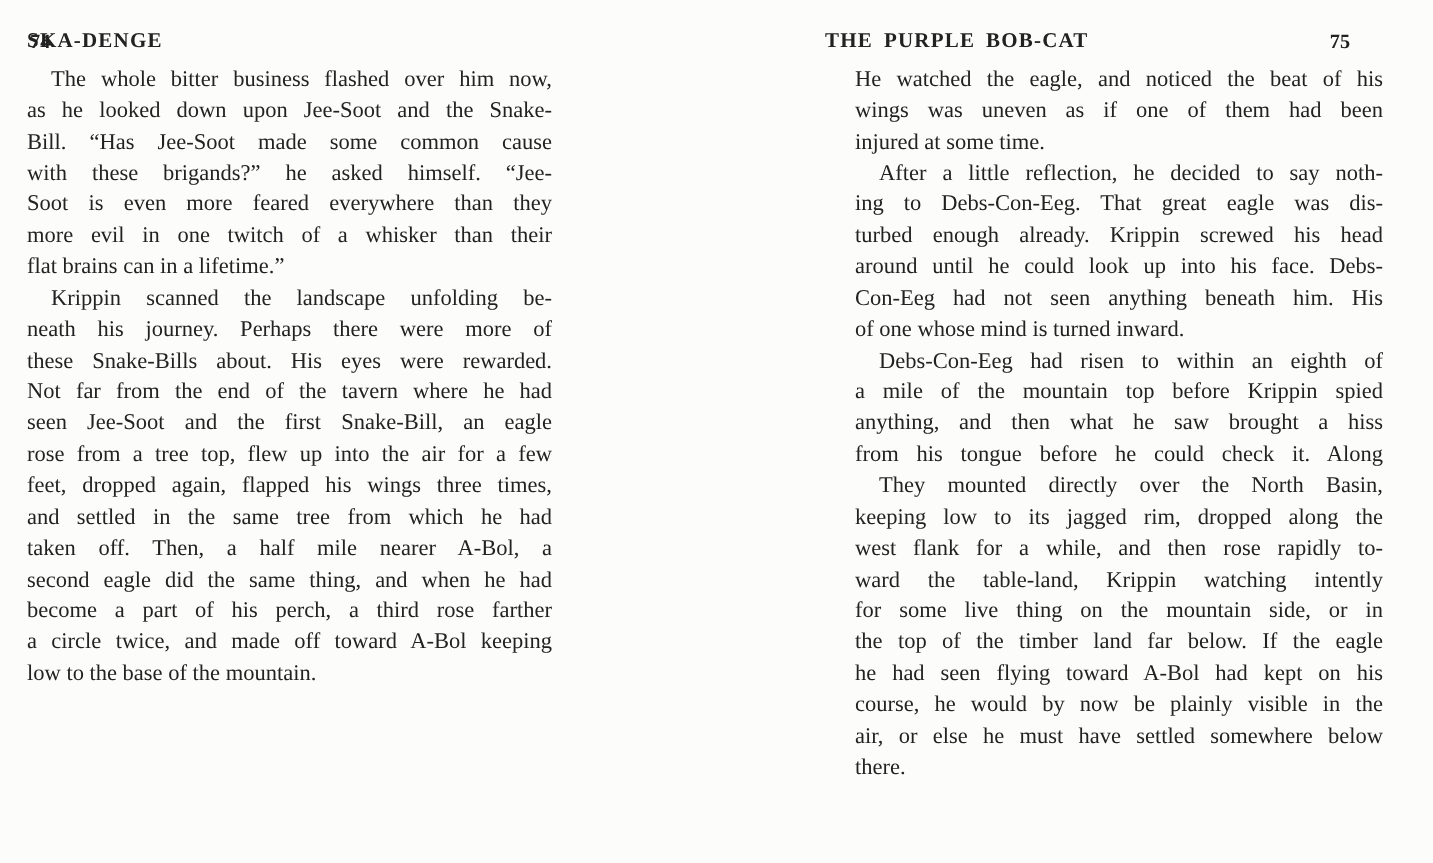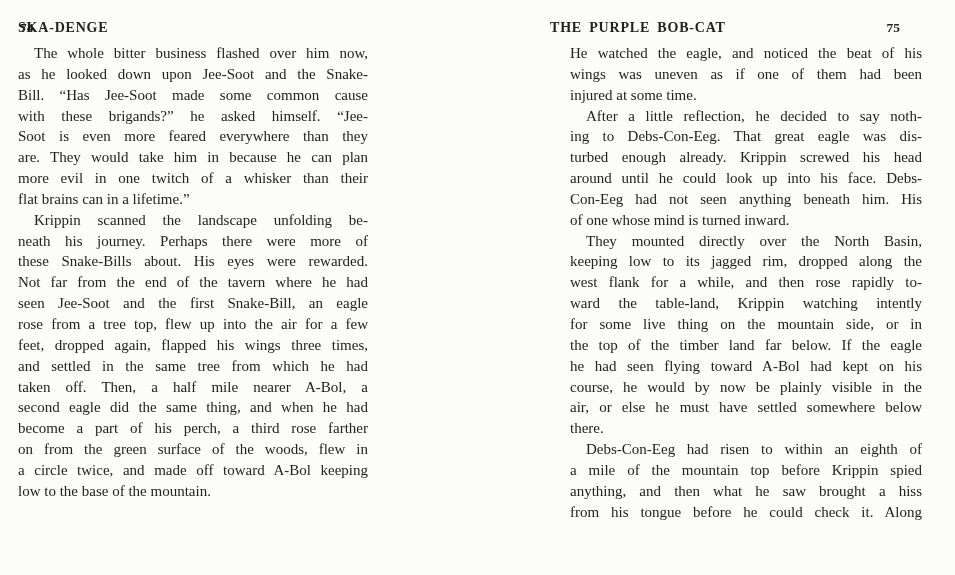--- a/index.html
+++ b/index.html
@@ -75,37 +75,35 @@
       <span class="folio">74</span>
       <span class="running-title">SKA-DENGE</span>
     </header>
     <div class="body-text">
         <div class="paragraph">
           <div class="line indent">The whole bitter business flashed over him now,</div>
           <div class="line">as he looked down upon Jee-Soot and the Snake-</div>
           <div class="line">Bill.  “Has Jee-Soot made some common cause</div>
           <div class="line">with these brigands?” he asked himself.  “Jee-</div>
           <div class="line">Soot is even more feared everywhere than they</div>
-          <div class="line">are.  They would take him in because he can plan</div>
           <div class="line">more evil in one twitch of a whisker than their</div>
           <div class="line last">flat brains can in a lifetime.”</div>
         </div>
         <div class="paragraph">
           <div class="line indent">Krippin scanned the landscape unfolding be-</div>
           <div class="line">neath his journey.  Perhaps there were more of</div>
           <div class="line">these Snake-Bills about.  His eyes were rewarded.</div>
           <div class="line">Not far from the end of the tavern where he had</div>
           <div class="line">seen Jee-Soot and the first Snake-Bill, an eagle</div>
           <div class="line">rose from a tree top, flew up into the air for a few</div>
           <div class="line">feet, dropped again, flapped his wings three times,</div>
           <div class="line">and settled in the same tree from which he had</div>
           <div class="line">taken off.  Then, a half mile nearer A-Bol, a</div>
           <div class="line">second eagle did the same thing, and when he had</div>
           <div class="line">become a part of his perch, a third rose farther</div>
-          <div class="line">on from the green surface of the woods, flew in</div>
           <div class="line">a circle twice, and made off toward A-Bol keeping</div>
           <div class="line last">low to the base of the mountain.</div>
         </div>
       </div>
   </section>
 
   <section class="page page-right">
     <header class="running-head">
       <span class="running-title">THE PURPLE BOB-CAT</span>
       <span class="folio">75</span>
@@ -118,33 +116,33 @@
         </div>
         <div class="paragraph">
           <div class="line indent">After a little reflection, he decided to say noth-</div>
           <div class="line">ing to Debs-Con-Eeg.  That great eagle was dis-</div>
           <div class="line">turbed enough already.  Krippin screwed his head</div>
           <div class="line">around until he could look up into his face.  Debs-</div>
           <div class="line">Con-Eeg had not seen anything beneath him.  His</div>
           <div class="line last">of one whose mind is turned inward.</div>
         </div>
         <div class="paragraph">
+          <div class="line indent">Debs-Con-Eeg had risen to within an eighth of</div>
+          <div class="line">a mile of the mountain top before Krippin spied</div>
+          <div class="line">anything, and then what he saw brought a hiss</div>
+          <div class="line">from his tongue before he could check it.  Along</div>
+        </div>
+        <div class="paragraph">
           <div class="line indent">They mounted directly over the North Basin,</div>
           <div class="line">keeping low to its jagged rim, dropped along the</div>
           <div class="line">west flank for a while, and then rose rapidly to-</div>
           <div class="line">ward the table-land, Krippin watching intently</div>
           <div class="line">for some live thing on the mountain side, or in</div>
           <div class="line">the top of the timber land far below.  If the eagle</div>
           <div class="line">he had seen flying toward A-Bol had kept on his</div>
           <div class="line">course, he would by now be plainly visible in the</div>
           <div class="line">air, or else he must have settled somewhere below</div>
           <div class="line last">there.</div>
         </div>
-        <div class="paragraph">
-          <div class="line indent">Debs-Con-Eeg had risen to within an eighth of</div>
-          <div class="line">a mile of the mountain top before Krippin spied</div>
-          <div class="line">anything, and then what he saw brought a hiss</div>
-          <div class="line">from his tongue before he could check it.  Along</div>
-        </div>
       </div>
   </section>
 
 </div>
 
 </body></html>

